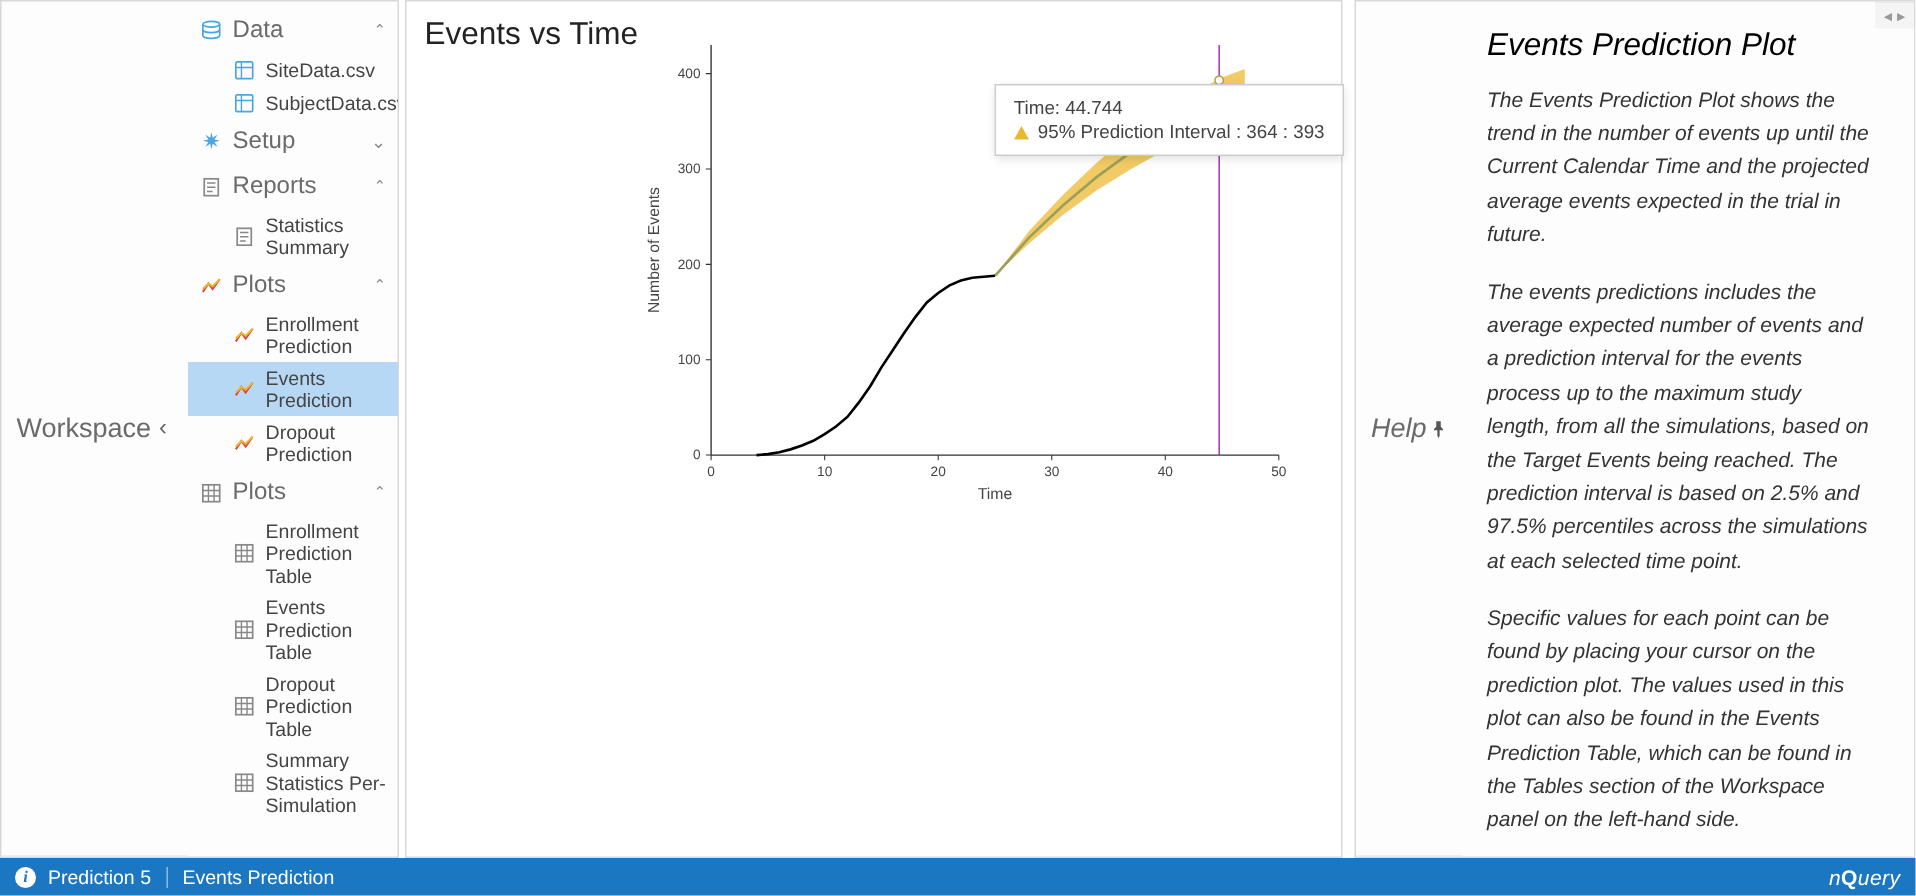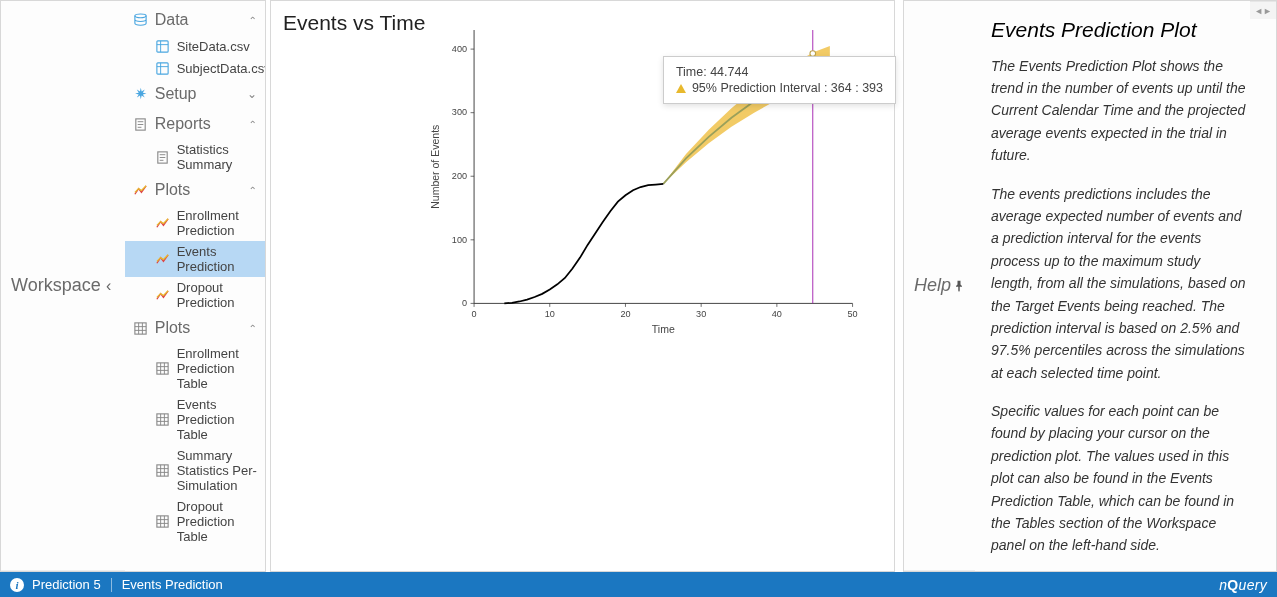--- a/index.html
+++ b/index.html
@@ -182,30 +182,30 @@
             </span>
           <span>Events Prediction Table</span>
         </div>
         <div class="item">
           <span class="icon grid-icon">
               <svg viewBox="0 0 16 16">
                 <rect x="2" y="2" width="12" height="12" fill="none" stroke="#888" stroke-width="1.2"></rect>
                 <path d="M2 6h12M2 10h12M6 2v12M10 2v12" stroke="#888" stroke-width="1"></path>
               </svg>
             </span>
+          <span>Dropout Prediction Table</span>
+        </div>
+        <div class="item">
+          <span class="icon grid-icon">
+              <svg viewBox="0 0 16 16">
+                <rect x="2" y="2" width="12" height="12" fill="none" stroke="#888" stroke-width="1.2"></rect>
+                <path d="M2 6h12M2 10h12M6 2v12M10 2v12" stroke="#888" stroke-width="1"></path>
+              </svg>
+            </span>
           <span>Summary Statistics Per-Simulation</span>
-        </div>
-        <div class="item">
-          <span class="icon grid-icon">
-              <svg viewBox="0 0 16 16">
-                <rect x="2" y="2" width="12" height="12" fill="none" stroke="#888" stroke-width="1.2"></rect>
-                <path d="M2 6h12M2 10h12M6 2v12M10 2v12" stroke="#888" stroke-width="1"></path>
-              </svg>
-            </span>
-          <span>Dropout Prediction Table</span>
         </div>
       </div>
     </div>
 
     <div class="chart-panel">
       <div class="chart-title">Events vs Time</div>
       <div class="tooltip">
         <div>Time: 44.744</div>
         <div class="row">
             <span class="swatch"></span>

